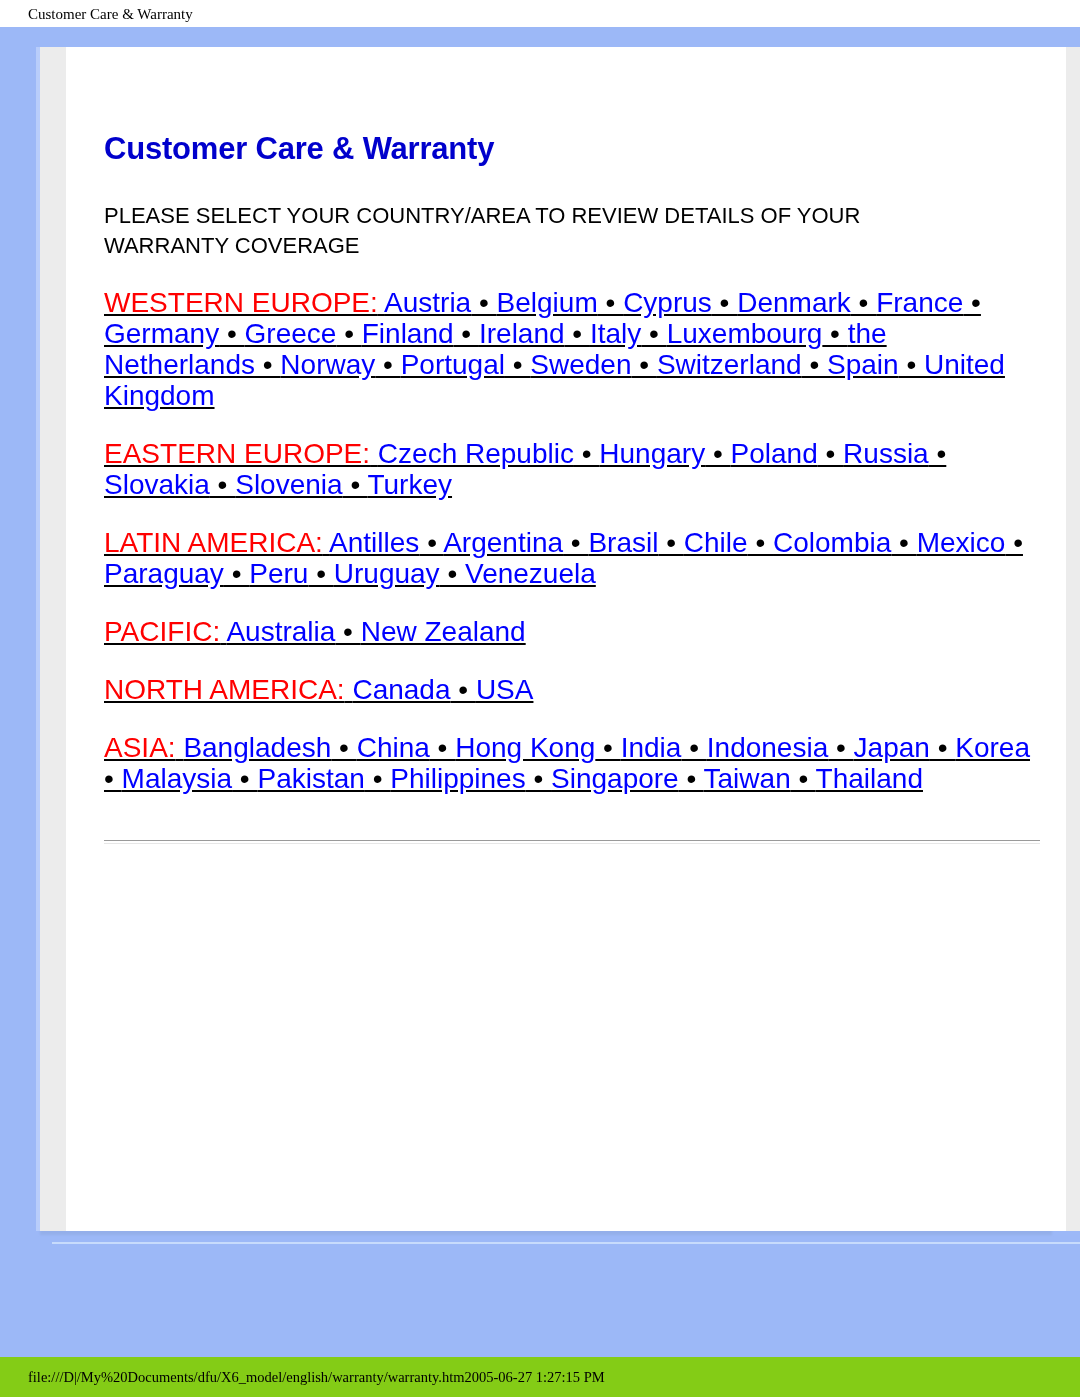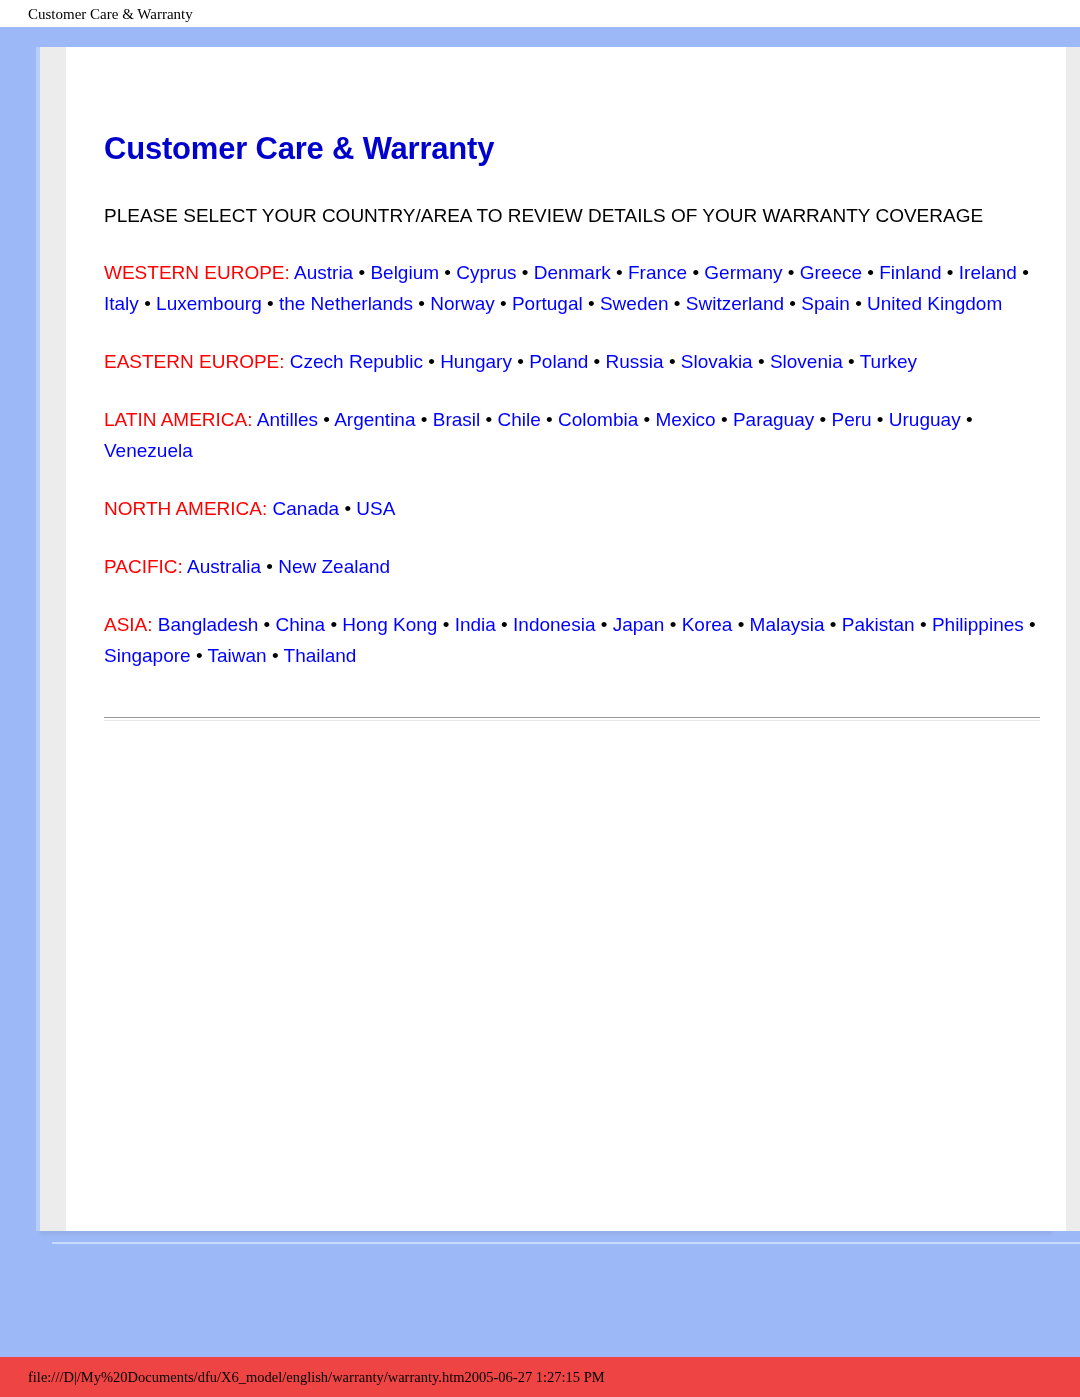--- a/index.html
+++ b/index.html
@@ -100,31 +100,32 @@
   .page-title {
     color: #0000cc;
     font-size: 31px;
     font-weight: bold;
     line-height: 36px;
     margin: 0 0 34px 0;
     letter-spacing: -0.2px;
   }
   .instruction {
     color: #000000;
-    font-size: 19px;
+    font-size: 22px;
     line-height: 30px;
     margin: 0 0 26px 0;
     max-width: 880px;
   }
 
   .region-block {
-    font-size: 19px;
+    font-size: 28px;
     line-height: 31px;
     margin: 0 0 27px 0;
     max-width: 945px;
+    text-decoration: underline;
   }
   .region-label {
     color: #ff0000;
   }
   .country-link {
     color: #0000ff;
     text-decoration: none;
   }
   .sep {
     color: #000000;
@@ -139,21 +140,21 @@
     width: 936px;
   }
 
   
   .print-footer {
     position: absolute;
     left: 0;
     top: 1357px;
     width: 1080px;
     height: 40px;
-    background: #ef4444;
+    background: #84cc16;
     box-sizing: border-box;
     padding: 12px 0 0 28px;
     font-family: "Liberation Serif", serif;
     font-size: 14.5px;
     color: #000000;
     white-space: nowrap;
   }
 </style>
 </head>
 <body>
@@ -174,22 +175,22 @@
       <div class="content">
 
         <h1 class="page-title">Customer Care &amp; Warranty</h1>
 
         <p class="instruction">PLEASE SELECT YOUR COUNTRY/AREA TO REVIEW DETAILS OF YOUR WARRANTY COVERAGE</p>
 
         <div id="region-list">
             <p class="region-block"><span class="region-label">WESTERN EUROPE:</span> <a class="country-link" href="#">Austria</a><span class="sep"> • </span><a class="country-link" href="#">Belgium</a><span class="sep"> • </span><a class="country-link" href="#">Cyprus</a><span class="sep"> • </span><a class="country-link" href="#">Denmark</a><span class="sep"> • </span><a class="country-link" href="#">France</a><span class="sep"> • </span><a class="country-link" href="#">Germany</a><span class="sep"> • </span><a class="country-link" href="#">Greece</a><span class="sep"> • </span><a class="country-link" href="#">Finland</a><span class="sep"> • </span><a class="country-link" href="#">Ireland</a><span class="sep"> • </span><a class="country-link" href="#">Italy</a><span class="sep"> • </span><a class="country-link" href="#">Luxembourg</a><span class="sep"> • </span><a class="country-link" href="#">the Netherlands</a><span class="sep"> • </span><a class="country-link" href="#">Norway</a><span class="sep"> • </span><a class="country-link" href="#">Portugal</a><span class="sep"> • </span><a class="country-link" href="#">Sweden</a><span class="sep"> • </span><a class="country-link" href="#">Switzerland</a><span class="sep"> • </span><a class="country-link" href="#">Spain</a><span class="sep"> • </span><a class="country-link" href="#">United Kingdom</a></p>
             <p class="region-block"><span class="region-label">EASTERN EUROPE:</span> <a class="country-link" href="#">Czech Republic</a><span class="sep"> • </span><a class="country-link" href="#">Hungary</a><span class="sep"> • </span><a class="country-link" href="#">Poland</a><span class="sep"> • </span><a class="country-link" href="#">Russia</a><span class="sep"> • </span><a class="country-link" href="#">Slovakia</a><span class="sep"> • </span><a class="country-link" href="#">Slovenia</a><span class="sep"> • </span><a class="country-link" href="#">Turkey</a></p>
             <p class="region-block"><span class="region-label">LATIN AMERICA:</span> <a class="country-link" href="#">Antilles</a><span class="sep"> • </span><a class="country-link" href="#">Argentina</a><span class="sep"> • </span><a class="country-link" href="#">Brasil</a><span class="sep"> • </span><a class="country-link" href="#">Chile</a><span class="sep"> • </span><a class="country-link" href="#">Colombia</a><span class="sep"> • </span><a class="country-link" href="#">Mexico</a><span class="sep"> • </span><a class="country-link" href="#">Paraguay</a><span class="sep"> • </span><a class="country-link" href="#">Peru</a><span class="sep"> • </span><a class="country-link" href="#">Uruguay</a><span class="sep"> • </span><a class="country-link" href="#">Venezuela</a></p>
+            <p class="region-block"><span class="region-label">PACIFIC:</span> <a class="country-link" href="#">Australia</a><span class="sep"> • </span><a class="country-link" href="#">New Zealand</a></p>
             <p class="region-block"><span class="region-label">NORTH AMERICA:</span> <a class="country-link" href="#">Canada</a><span class="sep"> • </span><a class="country-link" href="#">USA</a></p>
-            <p class="region-block"><span class="region-label">PACIFIC:</span> <a class="country-link" href="#">Australia</a><span class="sep"> • </span><a class="country-link" href="#">New Zealand</a></p>
             <p class="region-block"><span class="region-label">ASIA:</span> <a class="country-link" href="#">Bangladesh</a><span class="sep"> • </span><a class="country-link" href="#">China</a><span class="sep"> • </span><a class="country-link" href="#">Hong Kong</a><span class="sep"> • </span><a class="country-link" href="#">India</a><span class="sep"> • </span><a class="country-link" href="#">Indonesia</a><span class="sep"> • </span><a class="country-link" href="#">Japan</a><span class="sep"> • </span><a class="country-link" href="#">Korea</a><span class="sep"> • </span><a class="country-link" href="#">Malaysia</a><span class="sep"> • </span><a class="country-link" href="#">Pakistan</a><span class="sep"> • </span><a class="country-link" href="#">Philippines</a><span class="sep"> • </span><a class="country-link" href="#">Singapore</a><span class="sep"> • </span><a class="country-link" href="#">Taiwan</a><span class="sep"> • </span><a class="country-link" href="#">Thailand</a></p>
           </div>
 
         <hr class="rule">
       </div>
     </div>
 
     <div class="gutter-right"></div>
   </div>
 

